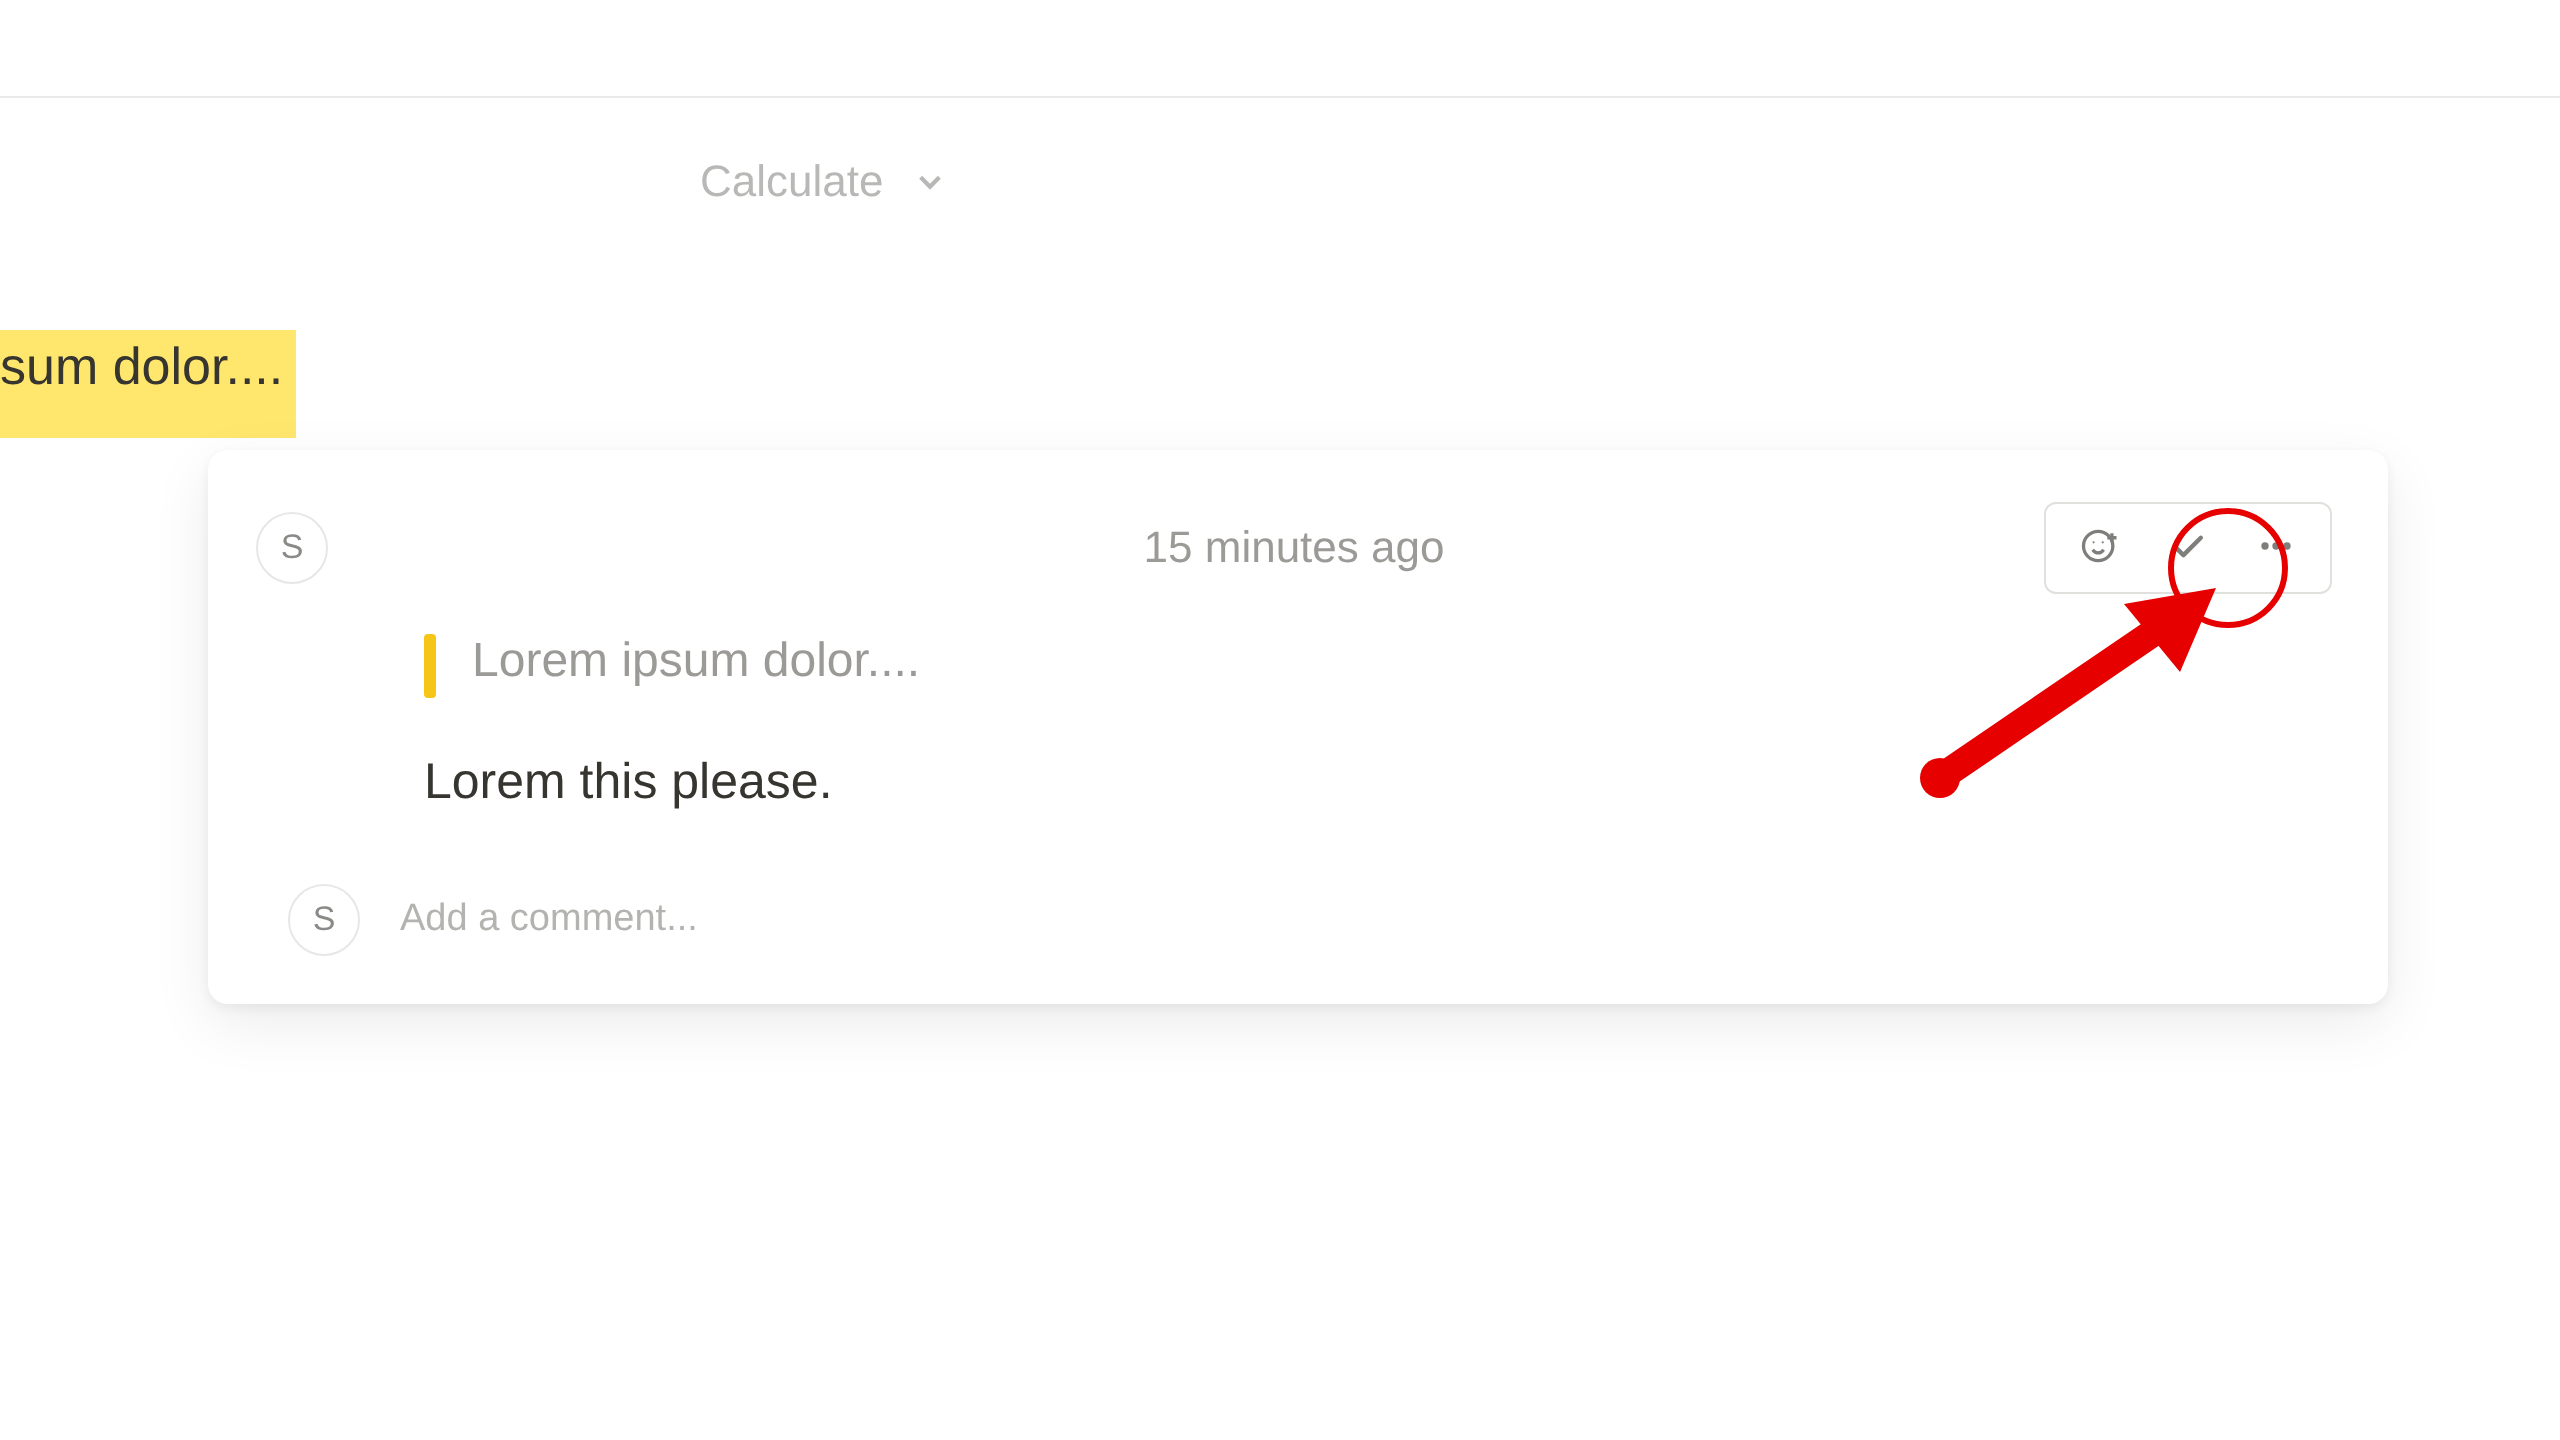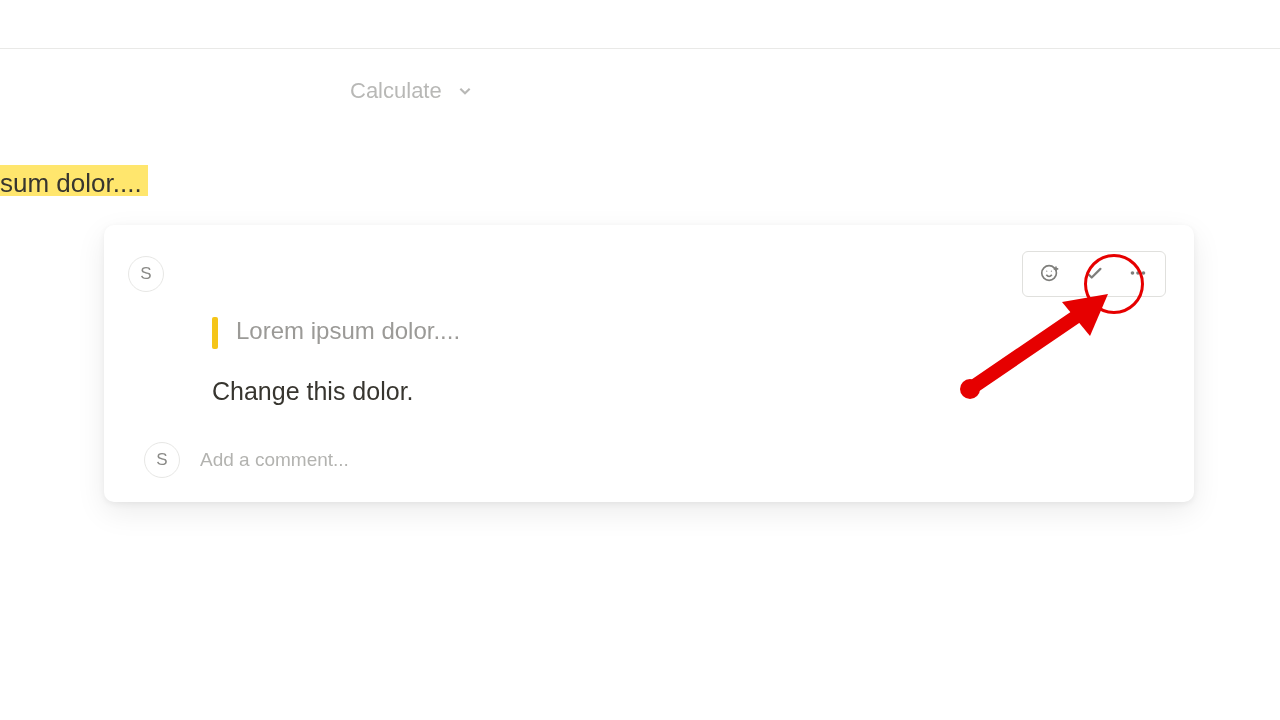--- a/index.html
+++ b/index.html
@@ -38,21 +38,21 @@
       display: inline-flex;
     }
     .highlighted-fragment {
       position: absolute;
       top: 165px;
       left: 0;
       background: #ffe66d;
       color: #37352f;
       font-size: 26px;
       padding: 0 6px 2px 0;
-      height: 31px;
+      height: 54px;
       line-height: 36px;
     }
     .comment-card {
       position: absolute;
       top: 225px;
       left: 104px;
       width: 1090px;
       background: #ffffff;
       border-radius: 10px;
       box-shadow: 0 10px 30px rgba(15,15,15,0.08), 0 2px 6px rgba(15,15,15,0.06);
@@ -181,20 +181,21 @@
       </svg>
   </span>
 </div>
 
 <div class="highlighted-fragment">sum dolor....</div>
 
 <div class="comment-card">
 
   <div class="comment-header">
     <div class="avatar">S</div>
+    <div class="timestamp">15 minutes ago</div>
 
     <div class="action-bar">
       <button class="action-btn">
         <span>
           <svg viewBox="0 0 24 24" fill="none" stroke="#7e7e7b" stroke-width="1.8">
             <circle cx="11" cy="12" r="8"></circle>
             <circle cx="8.5" cy="10" r="0.6" fill="#7e7e7b" stroke="none"></circle>
             <circle cx="13.5" cy="10" r="0.6" fill="#7e7e7b" stroke="none"></circle>
             <path d="M8 14c.9 1.2 2 1.8 3 1.8s2.1-.6 3-1.8"></path>
             <path d="M18.5 5v5M16 7.5h5"></path>
@@ -218,21 +219,21 @@
         </span>
       </button>
     </div>
   </div>
 
   <div class="quote-row">
     <div class="quote-bar"></div>
     <div class="quoted-text">Lorem ipsum dolor....</div>
   </div>
 
-  <div class="comment-body">Change this dolor.</div>
+  <div class="comment-body">Lorem this please.</div>
 
   <div class="reply-row">
     <div class="avatar">S</div>
     <input class="reply-input" placeholder="Add a comment..." style="">
   </div>
 
 </div>
 
 <div class="annot-circle"></div>
 <svg class="annot-arrow" width="170" height="110" viewBox="0 0 170 110">

